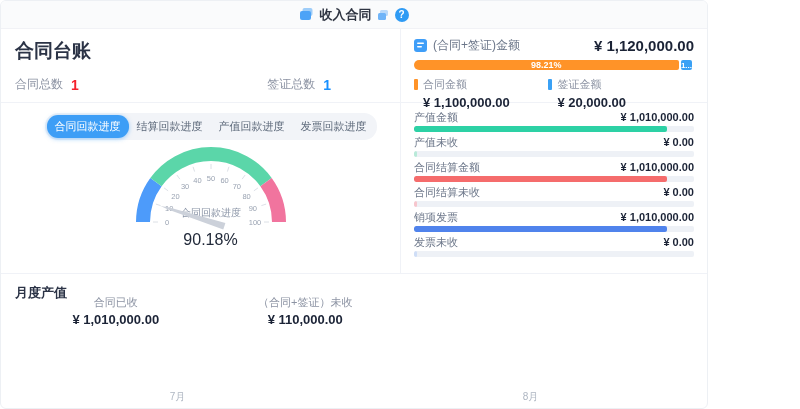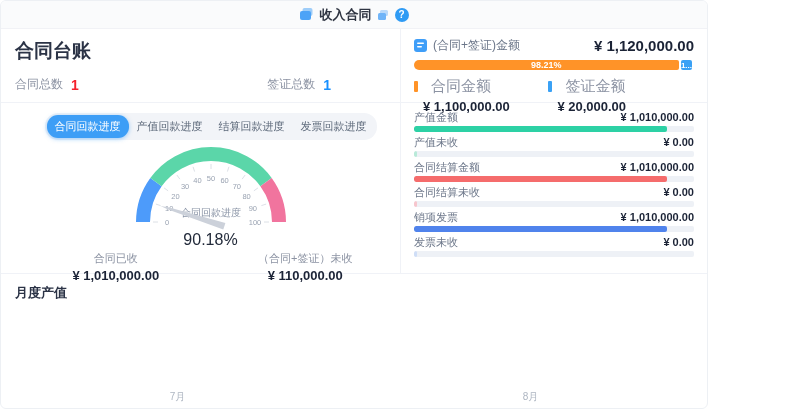--- a/index.html
+++ b/index.html
@@ -29,33 +29,33 @@
   .summary { padding:8px 13px 0; }
   .sum-head { display:flex; align-items:center; }
   .sum-label { font-size:12px; color:#6b7689; margin-left:6px; }
   .sum-total { margin-left:auto; font-size:15px; font-weight:700; color:#1b2336;text-align:right; }
   .sum-bar { display:flex; height:10px; margin-top:6px; gap:2px; }
   .seg { height:10px; display:flex; align-items:center; justify-content:center; color:#fff; font-size:9px; font-weight:700; white-space:nowrap; overflow:hidden; }
   .seg:first-child { border-radius:5px 2px 2px 5px; }
   .seg:last-child { border-radius:2px; font-size:8px; }
   .sum-legend { display:flex; margin-top:7px; }
   .leg { flex:0 0 48%; }
-  .leg-head { display:flex; align-items:center; font-size:15px; color:#8c93a3;gap:8px; }
+  .leg-head { display:flex; align-items:center; font-size:11px; color:#8c93a3; }
   .leg-mark { width:4px; height:11px; border-radius:1px; margin-right:5px; }
   .leg-val { font-size:13px; font-weight:700; color:#1b2336; margin:3px 0 0 9px; }
 
   
   .gcol { display:flex; flex-direction:column; align-items:center; }
   #tabs { margin-top:10px; background:#f2f4f8; border-radius:13px; padding:2px; display:inline-flex; }
   .tab { border:0; background:transparent; color:#5f6b7c; font-size:11px; padding:4px 8px; border-radius:11px; font-family:inherit; cursor:pointer; white-space:nowrap; }
   .tab.active { background:#3d9ef6; color:#fff; box-shadow:0 1px 4px rgba(61,158,246,.5); }
   .gauge-wrap { margin-top:2px; position:relative; }
   .gauge-value { font-size:16px; font-weight:400; color:#222a3a; text-align:center; margin-top:-3px; }
   .gauge-foot { display:flex; width:100%; margin-top:2px; }
-  .gf { width:50%; text-align:center; }
+  .gf { width:50%; text-align:center;margin-top:44px; }
   .gf-label { font-size:11px; color:#8c93a3; }
   .gf-value { font-size:13px; font-weight:700; color:#1b2336; margin-top:2px; }
 
   
   #stat-rows { padding:8px 13px 0; }
   .srow { margin-bottom:4px; }
   .srow-head { display:flex; justify-content:space-between; font-size:11px; line-height:12px; }
   .slabel { color:#6b7689; }
   .svalue { color:#1b2336; font-weight:700; }
   .strack { height:6px; background:#eef1f6; border-radius:2px; margin-top:3px; overflow:hidden; }
@@ -133,22 +133,22 @@
           <div class="leg-val">¥ 20,000.00</div>
         </div>
       </div>
     </div>
   </div>
 
   <div class="row2">
     <div class="col-l gcol">
       <div id="tabs">
           <button class="tab active">合同回款进度</button>
+          <button class="tab">结算回款进度</button>
           <button class="tab">产值回款进度</button>
-          <button class="tab">结算回款进度</button>
           <button class="tab">发票回款进度</button>
         </div>
       <div class="gauge-wrap">
         <svg id="gauge-svg" width="230" height="88" viewBox="0 0 230 88">
             <path d="M 47 79.99999999999999 A 68 68 0 0 1 59.986844382503584 40.03060284411182" stroke="#4d9bfa" stroke-width="14" fill="none"></path>
             <path d="M 59.986844382503584 40.03060284411182 A 68 68 0 0 1 170.0131556174964 40.030602844111826" stroke="#5bd6a9" stroke-width="14" fill="none"></path>
             <path d="M 170.0131556174964 40.030602844111826 A 68 68 0 0 1 183 80" stroke="#f1749e" stroke-width="14" fill="none"></path>
             <line x1="57" y1="80" x2="62" y2="80" stroke="#d3d8e0" stroke-width="0.8"></line>
             <text x="71" y="82.5" text-anchor="middle" font-size="7.5" fill="#9aa3b2">0</text>
             <line x1="59.838722054881096" y1="62.07701432625305" x2="64.59400463635686" y2="63.62209929812778" stroke="#d3d8e0" stroke-width="0.8"></line>

